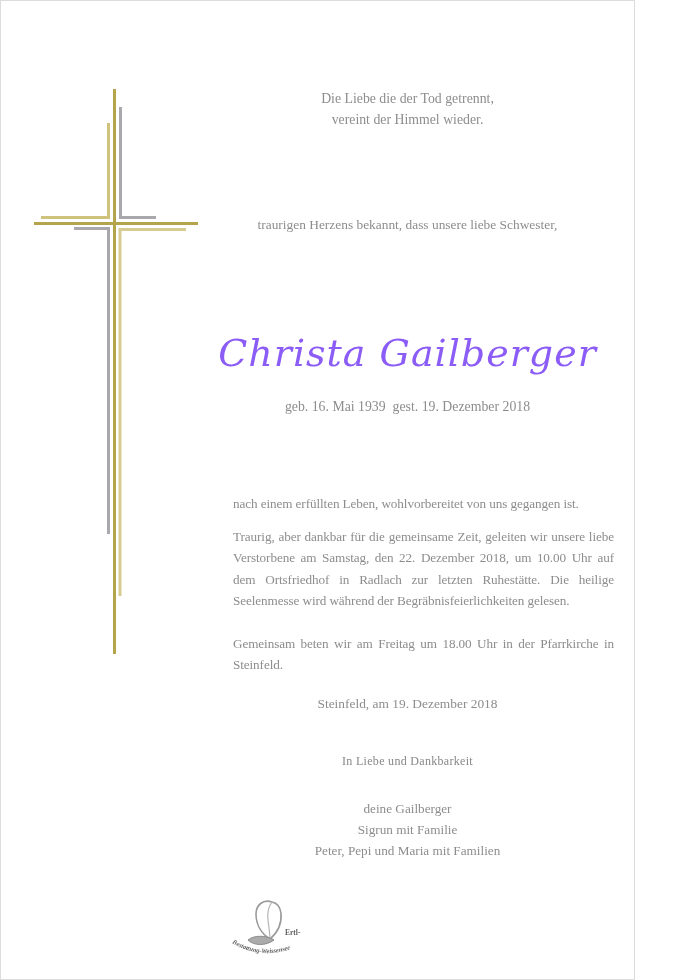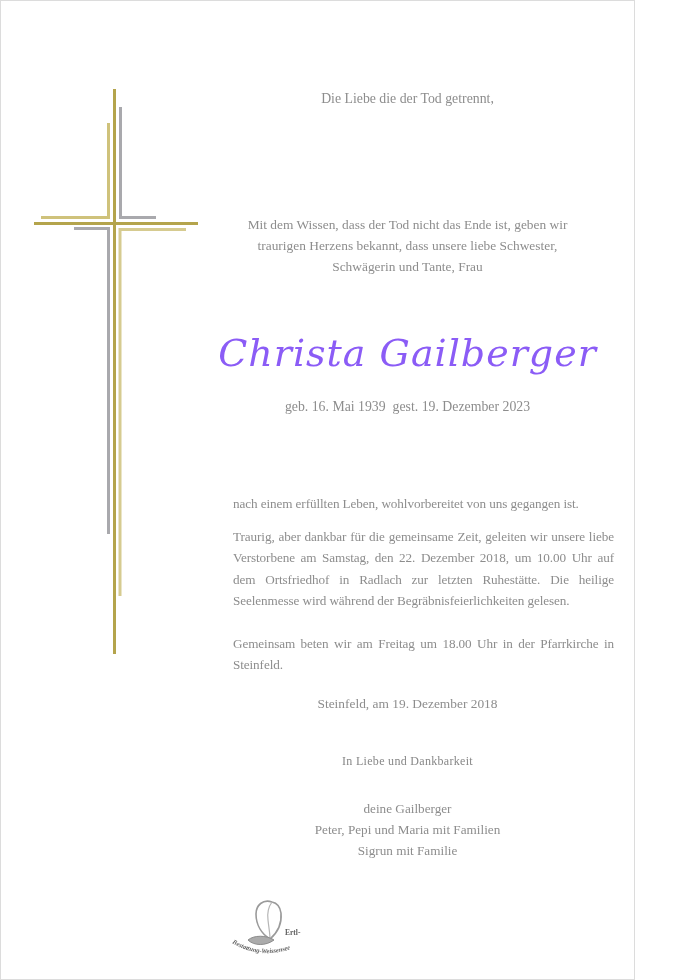--- a/index.html
+++ b/index.html
@@ -61,46 +61,45 @@
 
     <path d="M73 227.5 H107.5 V533" fill="none" stroke="#a9a9ad" stroke-width="3"></path>
 
     <path d="M185 228.5 H119 V595" fill="none" stroke="#d6cb90" stroke-width="3"></path>
   </svg>
 
   <div class="content">
 
     <div class="block centered verse">
       <div>Die Liebe die der Tod getrennt,</div>
+      <div>vereint der Himmel wieder.</div>
     </div>
 
     <div class="block centered intro">
-      <div>Mit dem Wissen, dass der Tod nicht das Ende ist, geben wir</div>
       <div>traurigen Herzens bekannt, dass unsere liebe Schwester,</div>
-      <div>Schwägerin und Tante, Frau</div>
     </div>
 
     <div class="block centered name">Christa Gailberger</div>
 
-    <div class="block centered dates">geb. 16. Mai 1939  gest. 19. Dezember 2023</div>
+    <div class="block centered dates">geb. 16. Mai 1939  gest. 19. Dezember 2018</div>
 
     <p class="block body-text para para-1">nach einem erfüllten Leben, wohlvorbereitet von uns gegangen ist.</p>
 
     <p class="block body-text para para-2">Traurig, aber dankbar für die gemeinsame Zeit, geleiten wir unsere liebe Verstorbene am Samstag, den 22. Dezember 2018, um 10.00 Uhr auf dem Ortsfriedhof in Radlach zur letzten Ruhestätte. Die heilige Seelenmesse wird während der Begräbnisfeierlichkeiten gelesen.</p>
 
     <p class="block body-text para para-3">Gemeinsam beten wir am Freitag um 18.00 Uhr in der Pfarrkirche in Steinfeld.</p>
 
     <div class="block centered dateline">Steinfeld, am 19. Dezember 2018</div>
 
     <div class="block centered closing">In Liebe und Dankbarkeit</div>
 
     <div class="block centered family">
       <div>deine Gailberger</div>
+      <div>Sigrun mit Familie</div>
       <div>Peter, Pepi und Maria mit Familien</div>
-      <div>Sigrun mit Familie</div>
     </div>
 
   </div>
 
   <svg class="footer-logo" width="80" height="62" viewBox="0 0 80 62" aria-hidden="true">
     <defs>
       <path id="arcPath" d="M2 45 Q 32 63 66 49" fill="none"></path>
     </defs>
 
     <path d="M42 4 C33 1 26 7 26 16 C26 27 32 36 40 41 C47 35 52 26 51 15 C50 8 47 5 42 4 Z" fill="#ffffff" stroke="#9a9a9a" stroke-width="1.6"></path>

